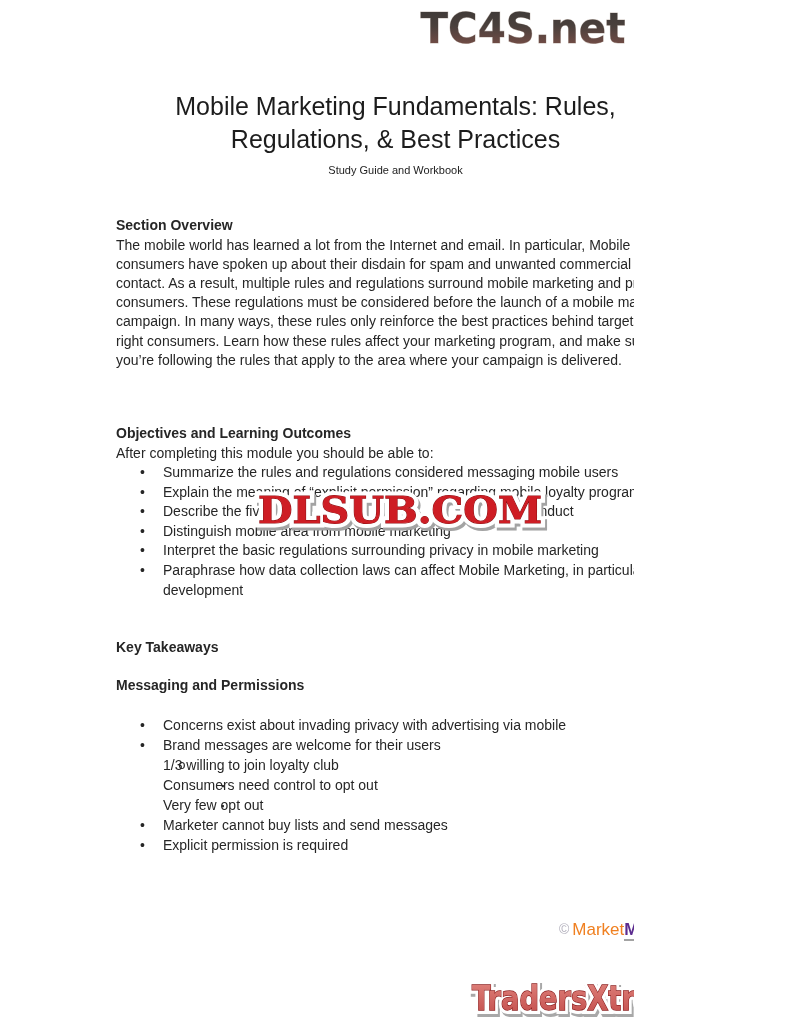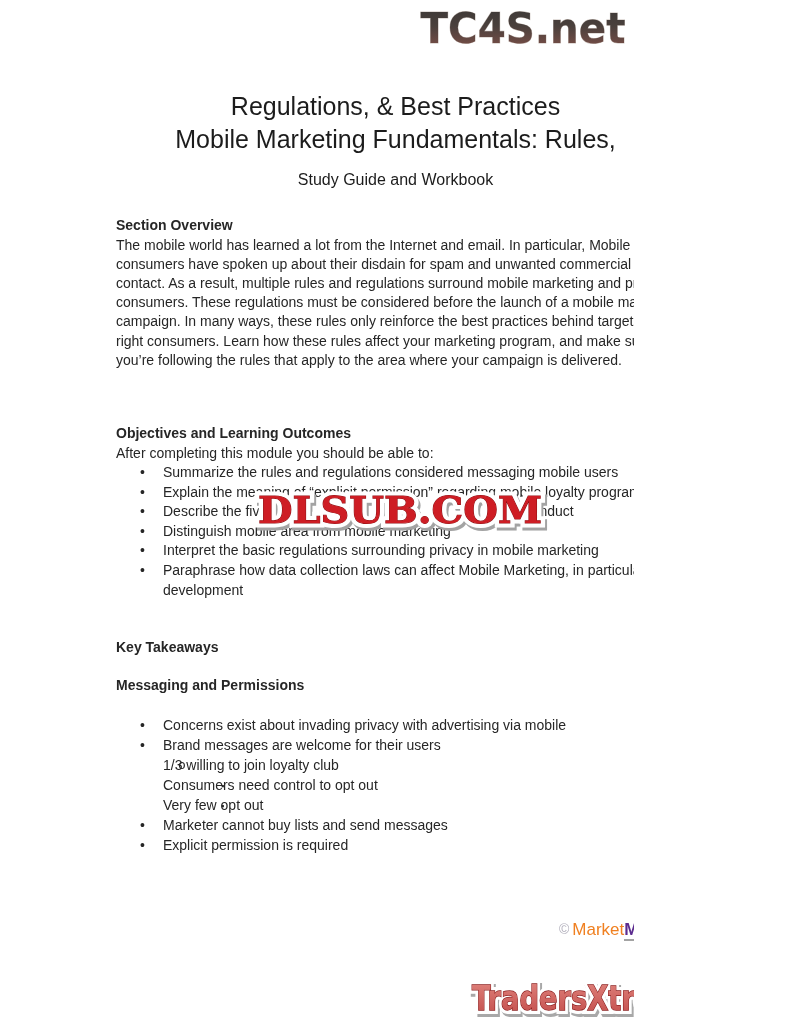--- a/index.html
+++ b/index.html
@@ -7,21 +7,21 @@
     position:relative; width:634px; height:1024px; background:#ffffff;
     overflow:hidden; font-family:"Liberation Sans", sans-serif; color:#262626;
   }
 
   
   .tc4s-svg { position:absolute; top:2px; right:3px; }
 
   
   .title-block { position:absolute; top:90px; left:0; width:791px; text-align:center; color:#1c1c1c; }
   .title-line { font-size:25px; line-height:33px; }
-  .subtitle { font-size:16px; line-height:24px; margin-top:12px; }
+  .subtitle { font-size:11px; line-height:24px; margin-top:2px; }
 
   
   .sec { position:absolute; left:116px; width:566px; font-size:14px; color:#262626; }
   .sec h3 { margin:0; font-size:14px; font-weight:bold; line-height:19.5px; }
   .sec p { margin:0; line-height:19.2px; }
   .sec .intro { line-height:19.5px; }
   .sec .subhead { margin-top:18.5px; line-height:19.5px; font-weight:bold; }
 
   ul.blist { margin:0; padding:0; list-style:none; }
   ul.blist li { position:relative; padding-left:47px; line-height:19.6px; }
@@ -57,22 +57,22 @@
       <linearGradient id="tcgrad" x1="0" y1="0" x2="0" y2="1">
         <stop offset="0" stop-color="#3b3836"></stop>
         <stop offset="0.45" stop-color="#4a403c"></stop>
         <stop offset="1" stop-color="#84524a"></stop>
       </linearGradient>
     </defs>
     <text x="107" y="41" text-anchor="middle" textLength="205" lengthAdjust="spacingAndGlyphs" font-family="DejaVu Sans, sans-serif" font-size="42" font-weight="bold" fill="url(#tcgrad)" stroke="#c9bfb9" stroke-width="0.8" paint-order="stroke">TC4S.net</text>
   </svg>
 
   <div class="title-block">
+    <div class="title-line">Mobile Marketing Fundamentals:  Rules,</div>
     <div class="title-line">Regulations, &amp; Best Practices</div>
-    <div class="title-line">Mobile Marketing Fundamentals:  Rules,</div>
     <div class="subtitle">Study Guide and Workbook</div>
   </div>
 
   <section class="sec" style="top:216px">
     <h3>Section Overview</h3>
     <p>The mobile world has learned a lot from the Internet and email. In particular, Mobile consumers have spoken up about their disdain for spam and unwanted commercial contact. As a result, multiple rules and regulations surround mobile marketing and protect consumers.  These regulations must be considered before the launch of a mobile marketing campaign. In many ways, these rules only reinforce the best practices behind targeting the right consumers. Learn how these rules affect your marketing program, and make sure you’re following the rules that apply to the area where your campaign is delivered.</p>
   </section>
 
   <section class="sec" style="top:424px">
     <h3>Objectives and Learning Outcomes</h3>

